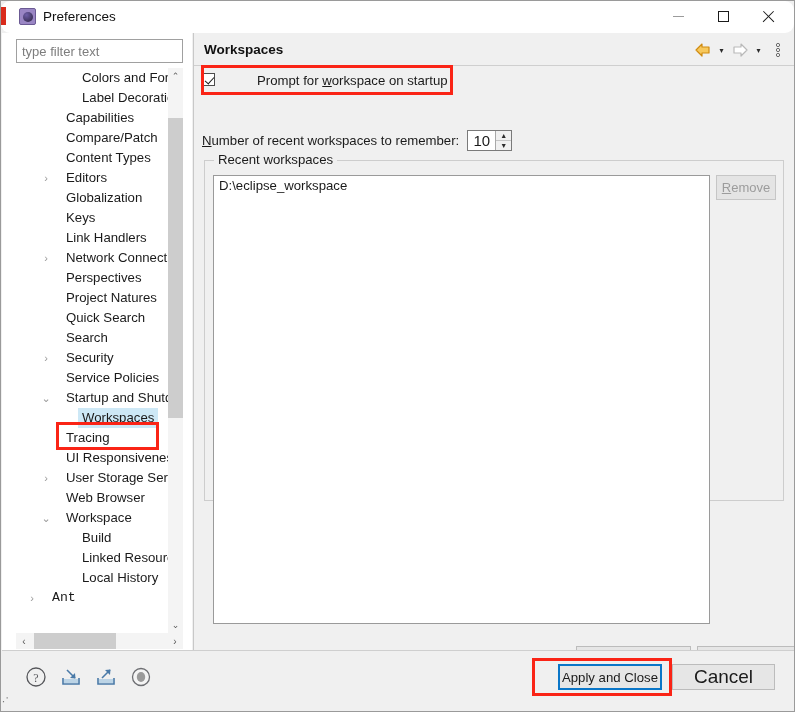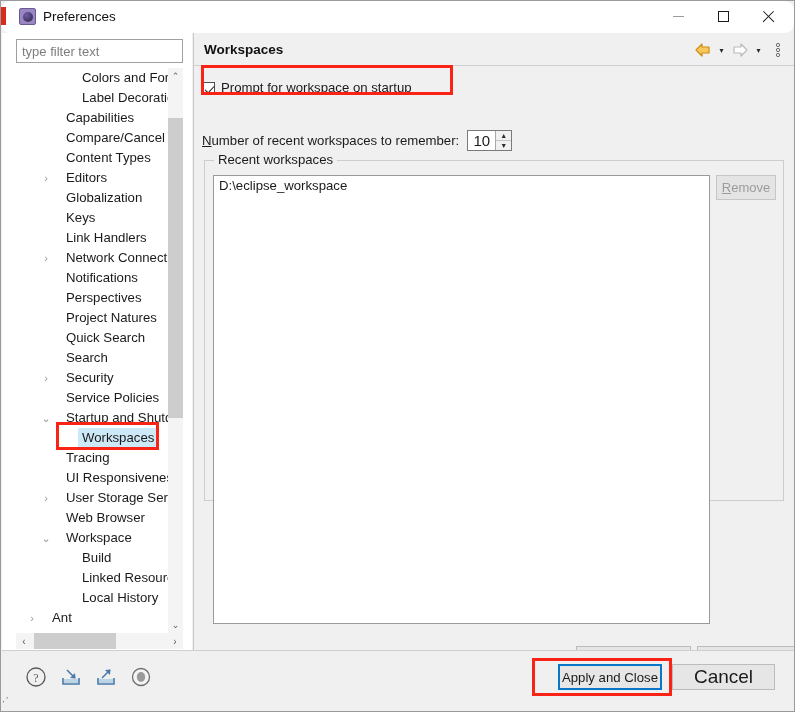--- a/index.html
+++ b/index.html
@@ -117,21 +117,21 @@
     position: absolute; left: 24px; top: 0;
     width: 12px; height: 20px;
     color: #9a9a9a;
     font-size: 11px;
     line-height: 20px;
     text-align: center;
   }
   .trow .lbl { position: absolute; top: 0; }
   .lvl1 .lbl { left: 50px; }
   .lvl2 .lbl { left: 66px; }
-  .lvl0 .lbl { left: 36px; }
+  .lvl0 .lbl { left: 36px; font-family: Liberation Mono, monospace; }
   .lvl0 .chev { left: 10px; }
   .trow.selected .lbl {
     background: #cde8f6;
     padding: 0 4px;
     margin-left: -4px;
   }
 
   
   #tree-vscroll {
     position: absolute; left: 166px; top: 35px;
@@ -207,21 +207,21 @@
   #nav-menu i {
     width: 3.5px; height: 3.5px; border-radius: 50%;
     border: 1px solid #4a4a4a; background: #fff;
     display: block;
   }
 
   
   #chk-row {
     position: absolute; left: 8px; top: 40px;
     height: 22px;
-    display: flex; align-items: flex-end;
+    display: flex; align-items: flex-start; gap: 36px;
   }
   #chk-box {
     width: 13px; height: 13px;
     border: 1px solid #4d4d4d;
     background: #fff;
     position: relative;
     margin-right: 6px;
     flex: 0 0 auto;
   }
   #chk-box:after {
@@ -401,44 +401,41 @@
           <div class="trow lvl2">
             <span class="lbl">Colors and Fonts</span>
           </div>
           <div class="trow lvl2">
             <span class="lbl">Label Decorations</span>
           </div>
           <div class="trow lvl1">
             <span class="lbl">Capabilities</span>
           </div>
           <div class="trow lvl1">
-            <span class="lbl">Compare/Cancel</span>
+            <span class="lbl">Compare/Patch</span>
           </div>
           <div class="trow lvl1">
             <span class="lbl">Content Types</span>
           </div>
           <div class="trow lvl1">
             <span class="chev">›</span>
             <span class="lbl">Editors</span>
           </div>
           <div class="trow lvl1">
             <span class="lbl">Globalization</span>
           </div>
           <div class="trow lvl1">
             <span class="lbl">Keys</span>
           </div>
           <div class="trow lvl1">
             <span class="lbl">Link Handlers</span>
           </div>
           <div class="trow lvl1">
             <span class="chev">›</span>
             <span class="lbl">Network Connections</span>
-          </div>
-          <div class="trow lvl1">
-            <span class="lbl">Notifications</span>
           </div>
           <div class="trow lvl1">
             <span class="lbl">Perspectives</span>
           </div>
           <div class="trow lvl1">
             <span class="lbl">Project Natures</span>
           </div>
           <div class="trow lvl1">
             <span class="lbl">Quick Search</span>
           </div>

